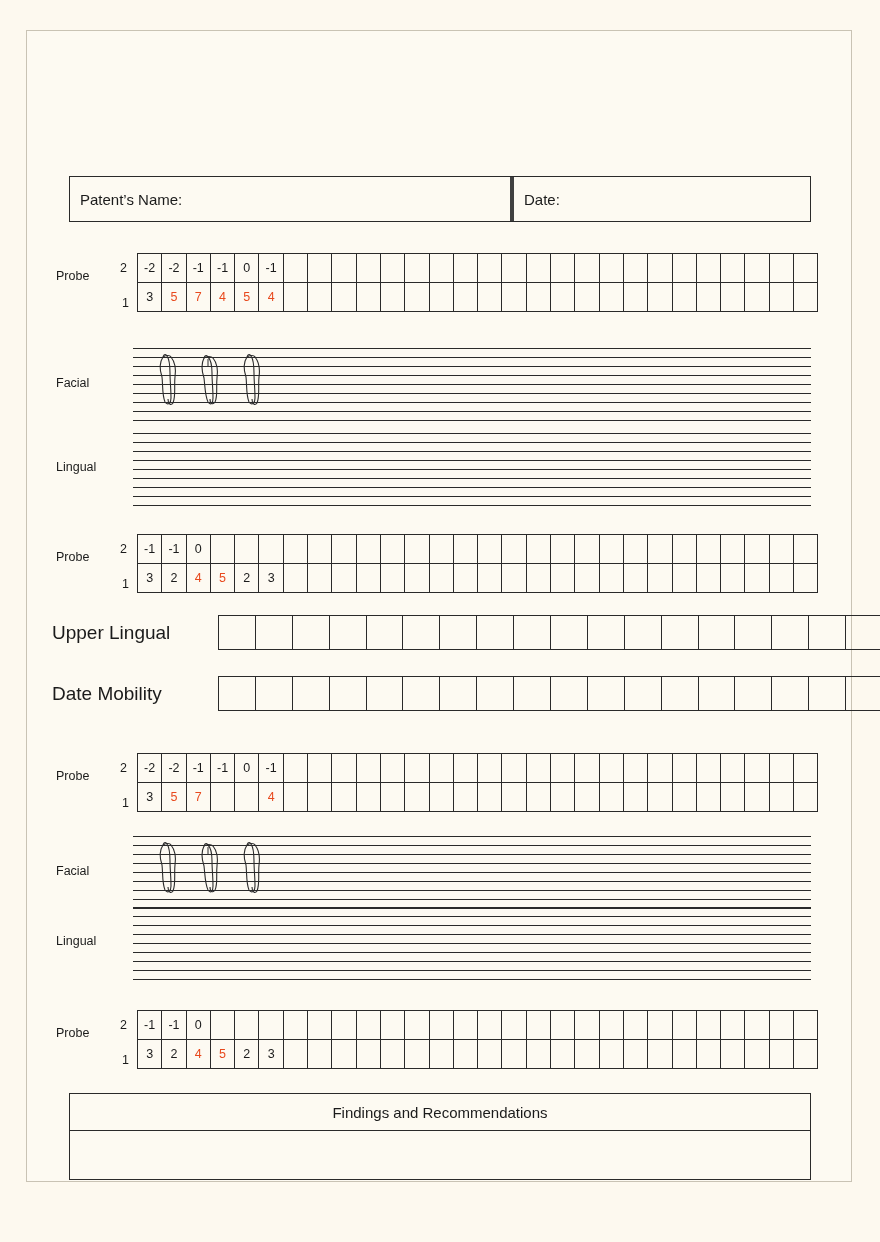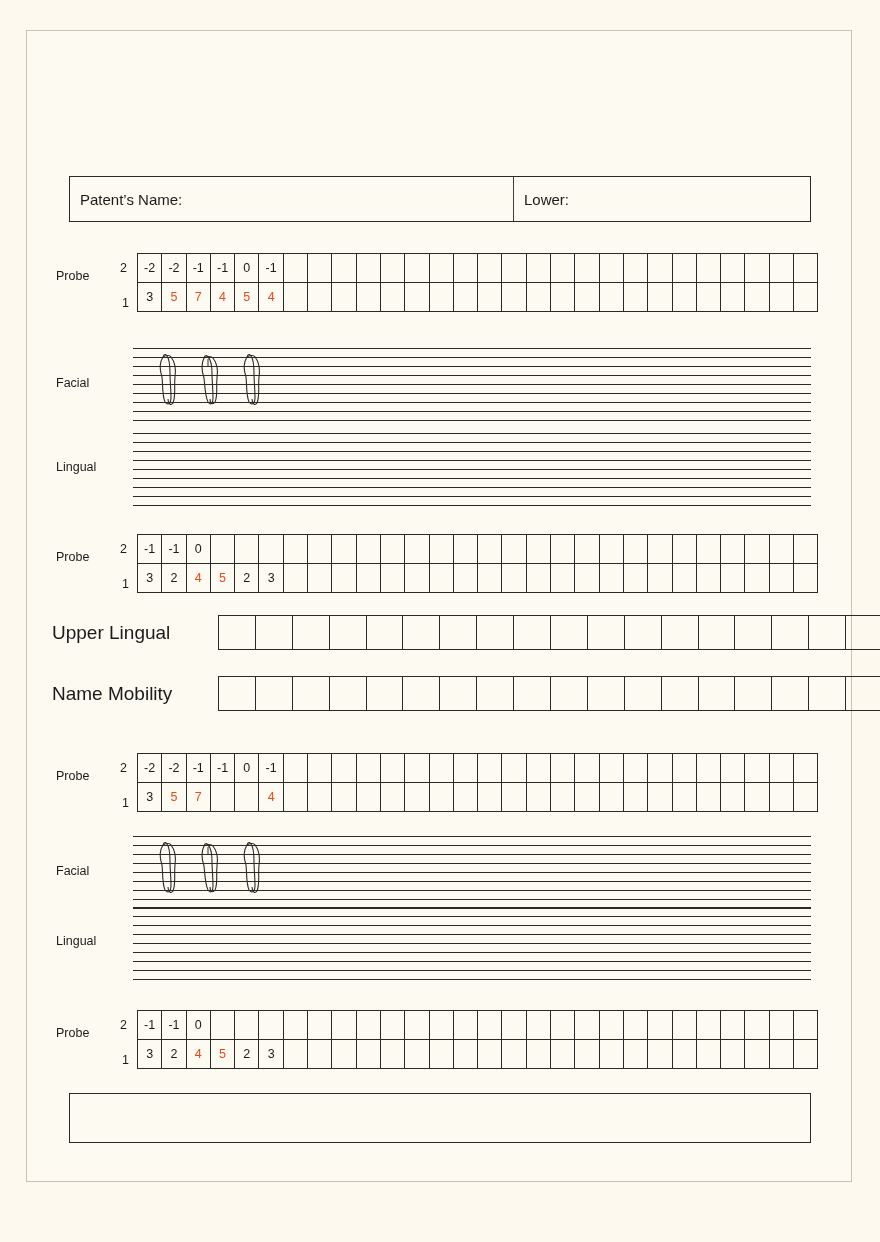--- a/index.html
+++ b/index.html
@@ -44,21 +44,21 @@
     box-sizing: border-box;
     display: flex;
   }
   .patient-cell {
     display: flex;
     align-items: center;
     padding-left: 10px;
     font-size: 15px;
     box-sizing: border-box;
   }
-  .patient-cell.name { width: 444px; border-right: 1px solid #404040; }
+  .patient-cell.name { width: 444px; border-right: 4px solid #404040; }
   .patient-cell.date { flex: 1; }
 
   .side-label {
     position: absolute;
     font-size: 12.5px;
     color: #1b1b1b;
     white-space: nowrap;
   }
   .row-num {
     position: absolute;
@@ -153,21 +153,21 @@
 <body>
 
 <div class="page">
 
 
   <div class="patient-row">
     <div class="patient-cell name">
       <span>Patent’s Name:</span>
     </div>
     <div class="patient-cell date">
-      <span>Lower:</span>
+      <span>Date:</span>
     </div>
   </div>
 
   <div class="side-label" style="left:29px; top:238px;">Probe</div>
   <div class="row-num" style="left:93px; top:230px;">2</div>
   <div class="row-num" style="left:95px; top:265px;">1</div>
   <div class="probe-grid row2" id="g-upper-top-2" style="left:110px; top:222px;">
       <div class="cell">-2</div>
       <div class="cell">-2</div>
       <div class="cell">-1</div>
@@ -356,21 +356,21 @@
       <div class="cell"></div>
       <div class="cell"></div>
       <div class="cell"></div>
       <div class="cell"></div>
       <div class="cell"></div>
       <div class="cell"></div>
       <div class="cell"></div>
       <div class="cell"></div>
     </div>
 
-  <div class="mobility-label" style="left:25px; top:652px;">Name Mobility</div>
+  <div class="mobility-label" style="left:25px; top:652px;">Date Mobility</div>
   <div class="mobility-grid" id="g-lower-mob" style="left:191px; top:645px;">
       <div class="cell"></div>
       <div class="cell"></div>
       <div class="cell"></div>
       <div class="cell"></div>
       <div class="cell"></div>
       <div class="cell"></div>
       <div class="cell"></div>
       <div class="cell"></div>
       <div class="cell"></div>
@@ -556,16 +556,17 @@
       <div class="cell"></div>
       <div class="cell"></div>
       <div class="cell"></div>
       <div class="cell"></div>
       <div class="cell"></div>
       <div class="cell"></div>
       <div class="cell"></div>
     </div>
 
   <div class="findings">
+    <div class="findings-head">Findings and Recommendations</div>
     <div class="findings-body"></div>
   </div>
 
 </div>
 
 </body></html>

